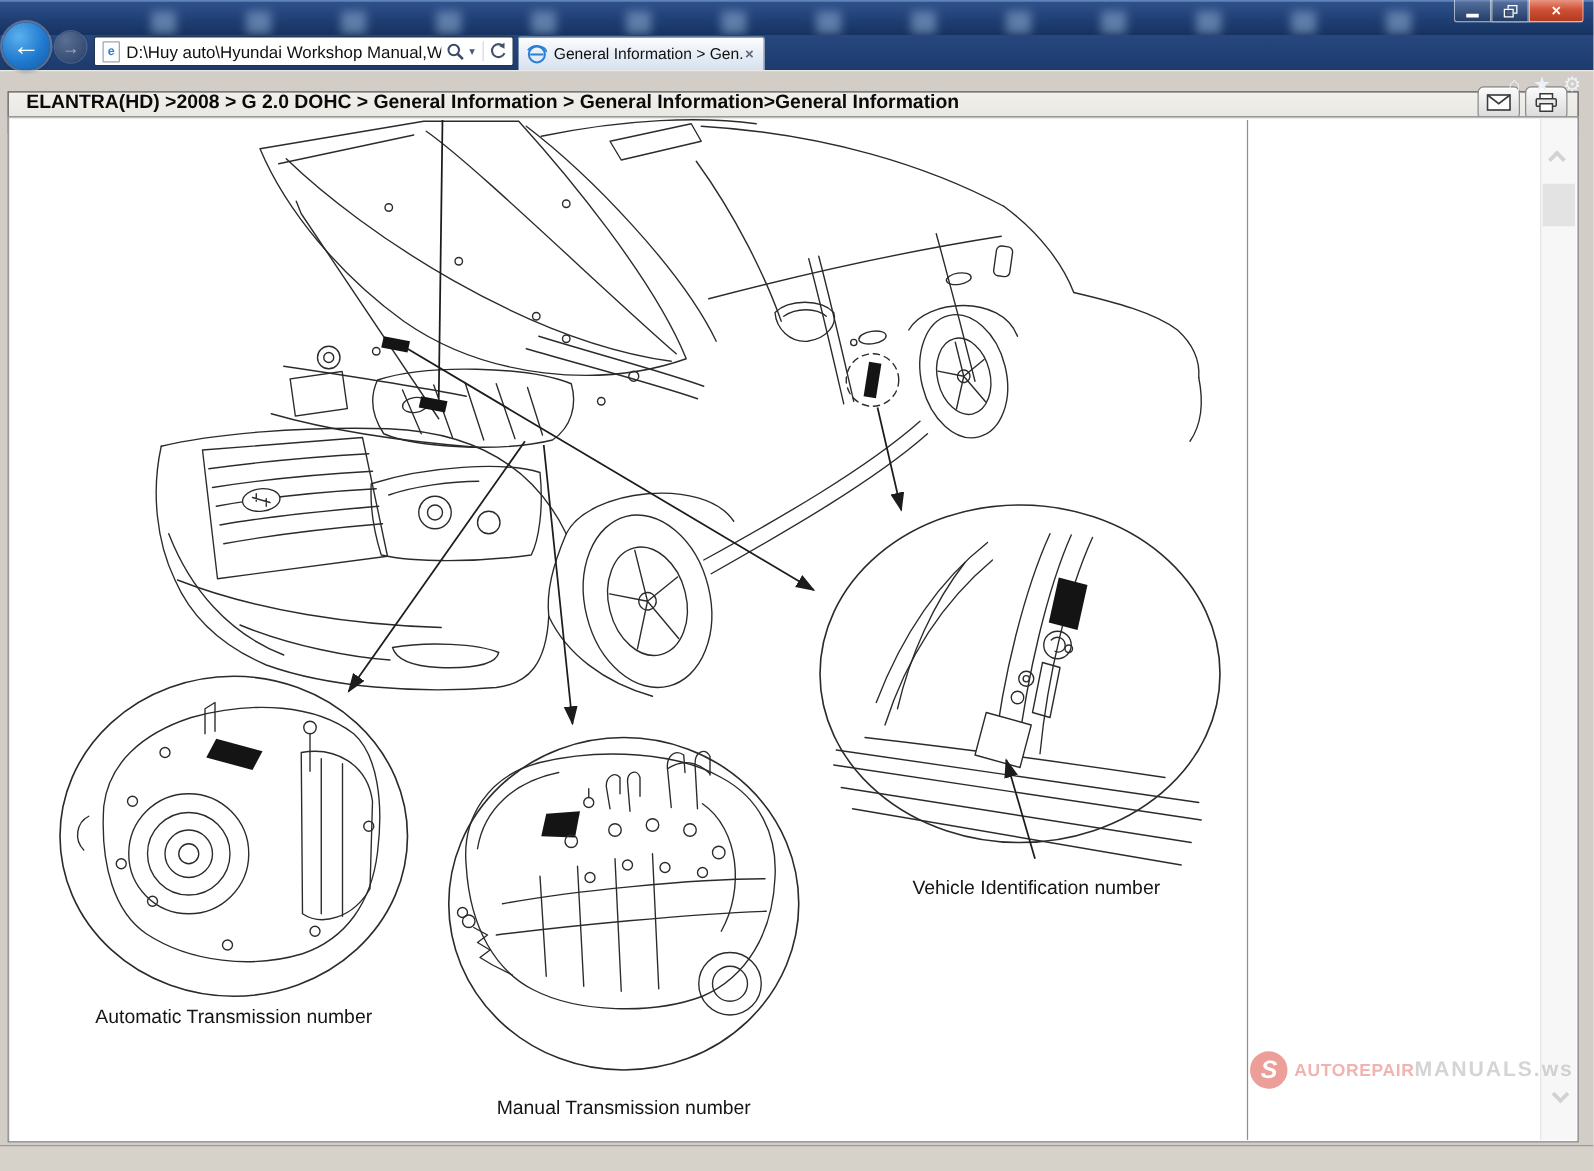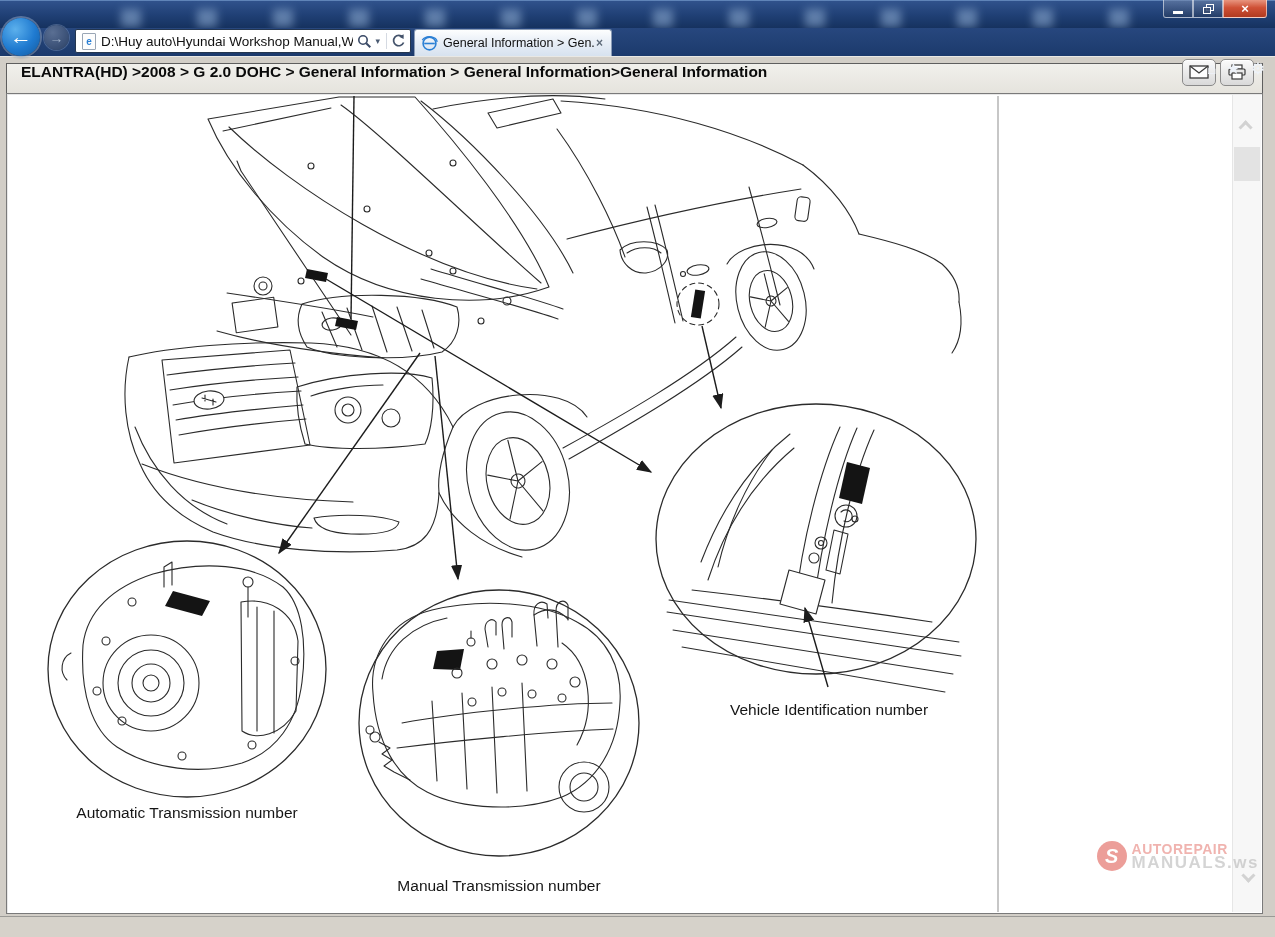--- a/index.html
+++ b/index.html
@@ -49,21 +49,21 @@
     border-radius:3px 3px 0 0; display:flex; align-items:center; padding:0 6px; z-index:6; }
   .tab-logo { width:17px; height:17px; margin-right:5px; flex:none; }
   .tab-title { flex:1; font-size:12.5px; color:#101010; white-space:nowrap; overflow:hidden; }
   .tab-close { flex:none; font-size:12px; color:#5f6b7a; font-weight:bold; padding:0 2px; }
   .nav-right-icons { position:absolute; right:10px; top:31px; display:flex; gap:10px; z-index:5; }
   .nav-right-icons span { color:#edf2f9; font-size:16px; line-height:20px; }
 
   
   .page-chrome { position:absolute; left:0; top:56px; width:1275px; height:881px;
     background:#d2cec7; border-top:1px solid #e9e8e4; }
-  .breadcrumb-bar { position:absolute; left:6px; top:6px; width:1257px; height:34px;
+  .breadcrumb-bar { position:absolute; left:6px; top:16px; width:1257px; height:34px;
     background:linear-gradient(#f1f0ec,#e4e2dc); border:1px solid #5e5e5e;
     display:flex; align-items:center; padding:0 8px 16px 14px; }
   .breadcrumb-text { flex:1; font-size:15.5px; font-weight:bold; color:#0a0a0a; white-space:nowrap; overflow:hidden; }
   .hdr-btn { flex:none; width:34px; height:27px; margin-left:4px; border:1px solid #8a8a8a; border-radius:5px;
     background:linear-gradient(#fbfbfb,#d9d9d9); box-shadow:inset 0 1px 0 #fff;
     display:flex; align-items:center; justify-content:center; }
 
   
   .content-frame { position:absolute; left:6px; top:36px; width:1257px; height:821px;
     background:#fff; border:1px solid #7a7a7a; box-shadow:inset 1px 1px 0 #e8e8e8; }
@@ -78,21 +78,21 @@
   .sb-thumb { position:absolute; left:1px; top:52px; width:26px; height:34px; background:#e3e3e3; }
 
   .statusbar { position:absolute; left:0; top:859px; width:1275px; height:22px; background:#d6d2ca;
     border-top:1px solid #9b9a96; }
 
   
   .watermark { position:absolute; right:16px; bottom:66px; display:flex; align-items:center; gap:5px;
     opacity:.55; z-index:8; }
   .wm-logo { width:30px; height:30px; border-radius:50%; background:#dd4f46; color:#fff;
     font-size:20px; font-weight:bold; font-style:italic; display:flex; align-items:center; justify-content:center; }
-  .wm-text { display:flex; flex-direction:column; line-height:14px; }
+  .wm-text { display:flex; flex-direction:row; line-height:14px; }
   .wm-line1 { font-size:14px; font-weight:bold; letter-spacing:.5px; color:#e4766e; }
   .wm-line2 { font-size:17px; font-weight:bold; letter-spacing:1.5px; color:#b2b2b2; }
 </style>
 </head>
 <body>
 
 <div class="browser">
 
   <div class="titlebar">
     <div class="titlebar-pattern"></div>

